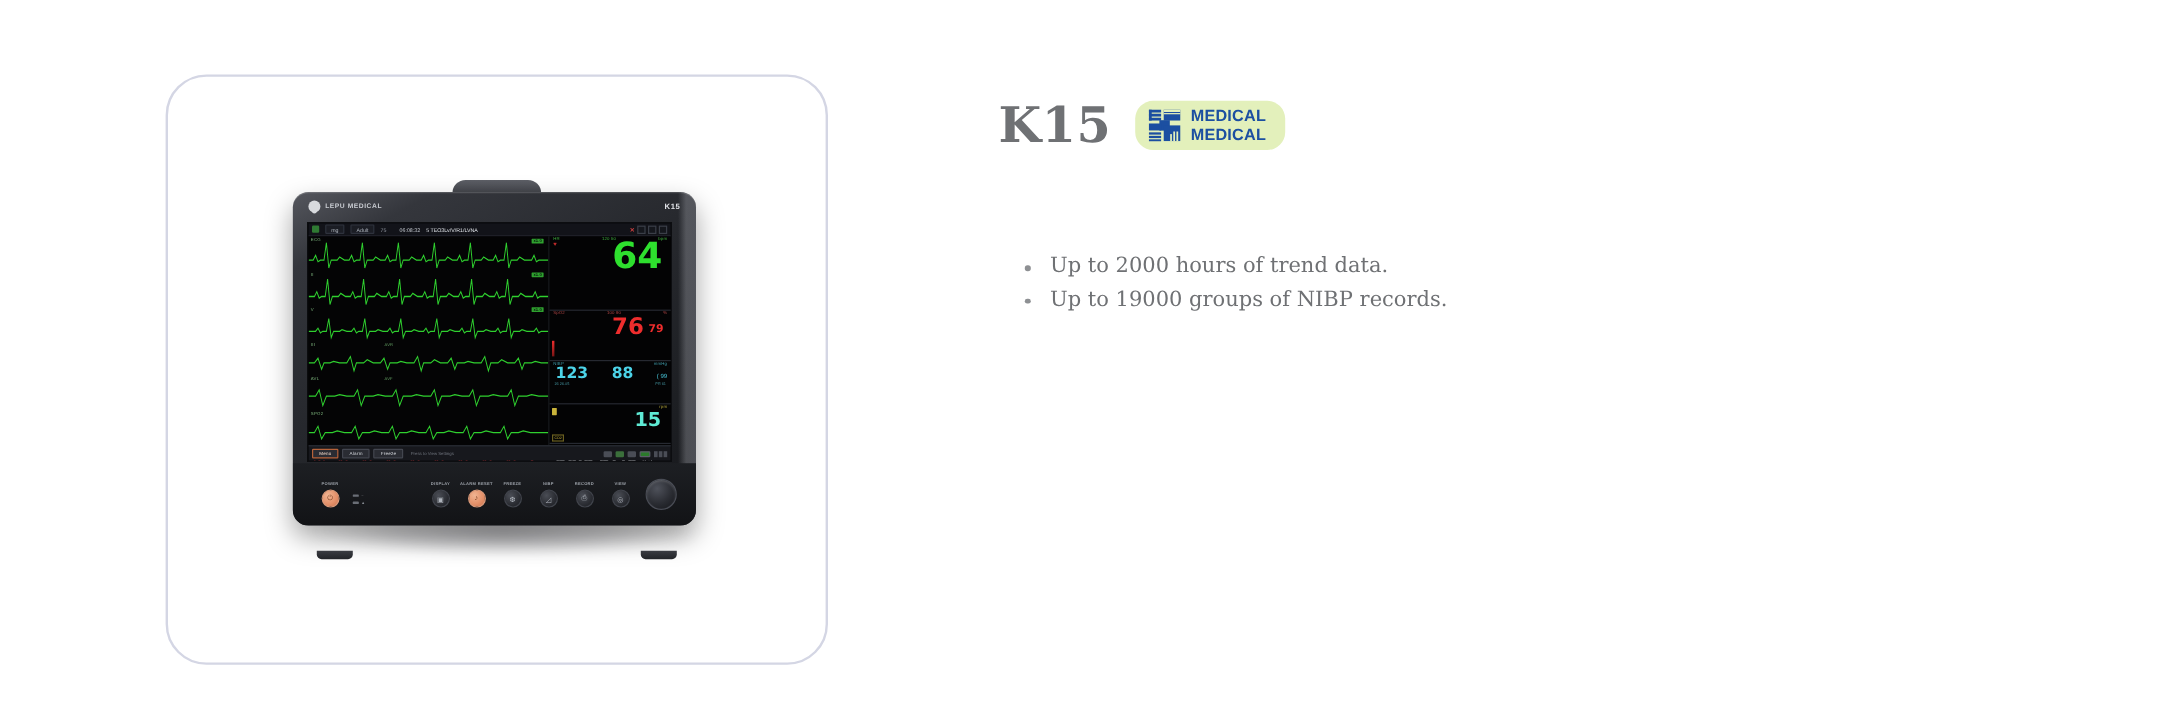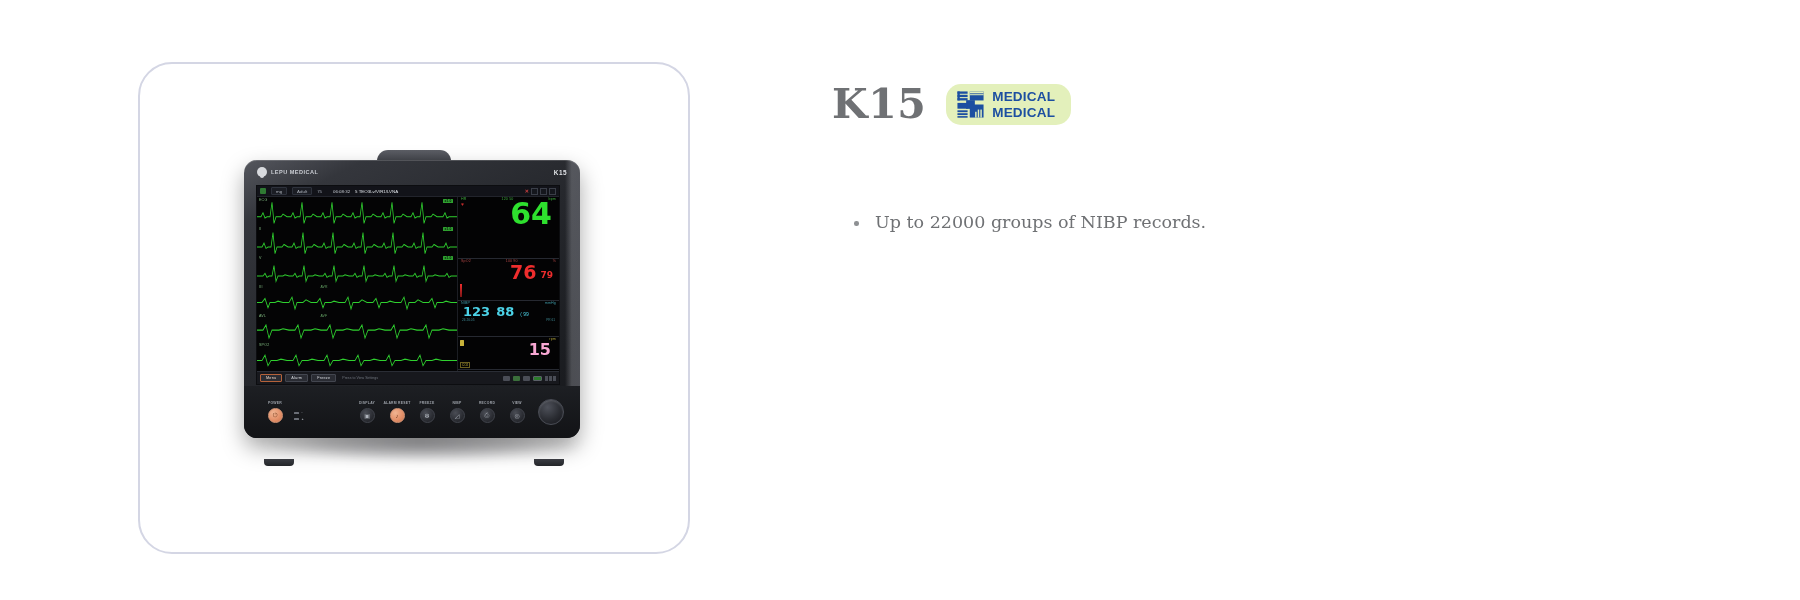--- a/index.html
+++ b/index.html
@@ -288,35 +288,36 @@
     background: linear-gradient(180deg, #ee2d2d 0%, #7a1515 100%);
   }
 
   .nb-nibp { height: 21%; }
   .nb-nibp .num-head { color: #3f9aa8; }
   .nibp-row {
     display: flex;
     align-items: baseline;
     gap: 6px;
     padding-left: 2px;
+    justify-content: space-between;
   }
   .nibp-v { font-size: 13px; color: #4cd3e8; font-family: "DejaVu Sans", sans-serif; font-weight: bold; line-height: 1; }
   .nibp-m { font-size: 5px; color: #4cd3e8; }
   .nibp-sub {
     display: flex;
     justify-content: space-between;
     font-size: 3.2px;
     color: #3f8a95;
     padding: 0 1px;
   }
 
   .nb-resp { height: 19%; }
   .nb-resp .num-head { color: #b0a23a; }
   .resp-v {
-    font-size: 16px; color: #f9a8d4;
+    font-size: 16px; color: #5eead4;
     font-family: "DejaVu Sans", sans-serif; font-weight: bold;
     text-align: right; padding-right: 5px; line-height: 0.95;
   }
   .resp-icon {
     position: absolute;
     left: 2px; top: 3px;
     width: 4px; height: 6px;
     background: #c9b33a;
     border-radius: 0.5px;
   }
@@ -865,18 +866,19 @@
         </svg>
         <span class="badge-text">
           <span>MEDICAL</span><br>
           <span>MEDICAL</span>
         </span>
       </span>
     </div>
 
 
     <ul class="spec-list">
-      <li class="spec-item">Up to 22000 groups of NIBP records.</li>
+      <li class="spec-item">Up to 2000 hours of trend data.</li>
+      <li class="spec-item">Up to 19000 groups of NIBP records.</li>
     </ul>
 
   </div>
 
 </div>
 
 </body></html>

